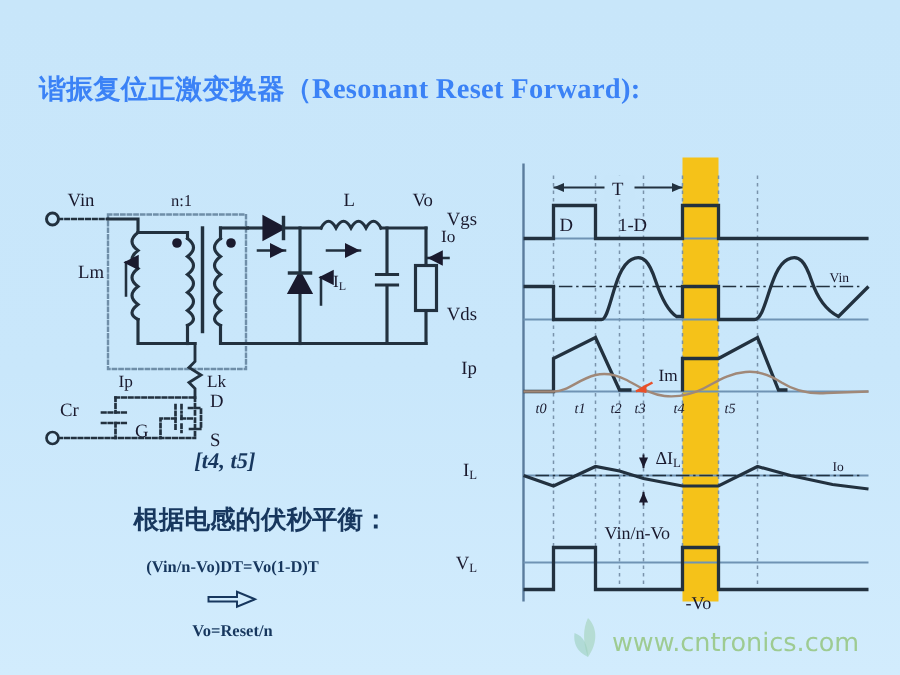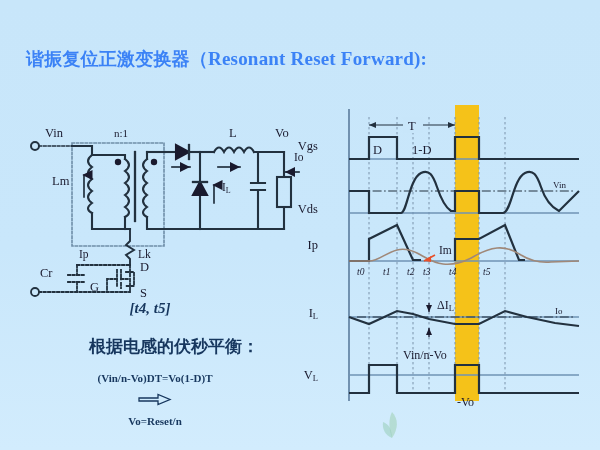--- a/index.html
+++ b/index.html
@@ -258,14 +258,15 @@
       <text x="-9" y="146" text-anchor="end">Ip</text>
       <text x="-9" y="214" text-anchor="end">I<tspan font-size="8.5" dy="2">L</tspan></text>
       <text x="-9" y="276" text-anchor="end">V<tspan font-size="8.5" dy="2">L</tspan></text>
     </g>
   </svg>
 
   <svg class="abs" id="wm-logo" viewBox="0 0 34 34">
     <path d="M20,4 C26,10 27,20 20,30 C17,22 16,12 20,4 z" fill="#8ec79a" opacity=".75"></path>
     <path d="M11,14 C17,16 20,22 20,30 C13,27 10,21 11,14 z" fill="#6fb98a" opacity=".6"></path>
   </svg>
+  <div class="abs" id="watermark">www.cntronics.com</div>
 
 </div>
 
 </body></html>

